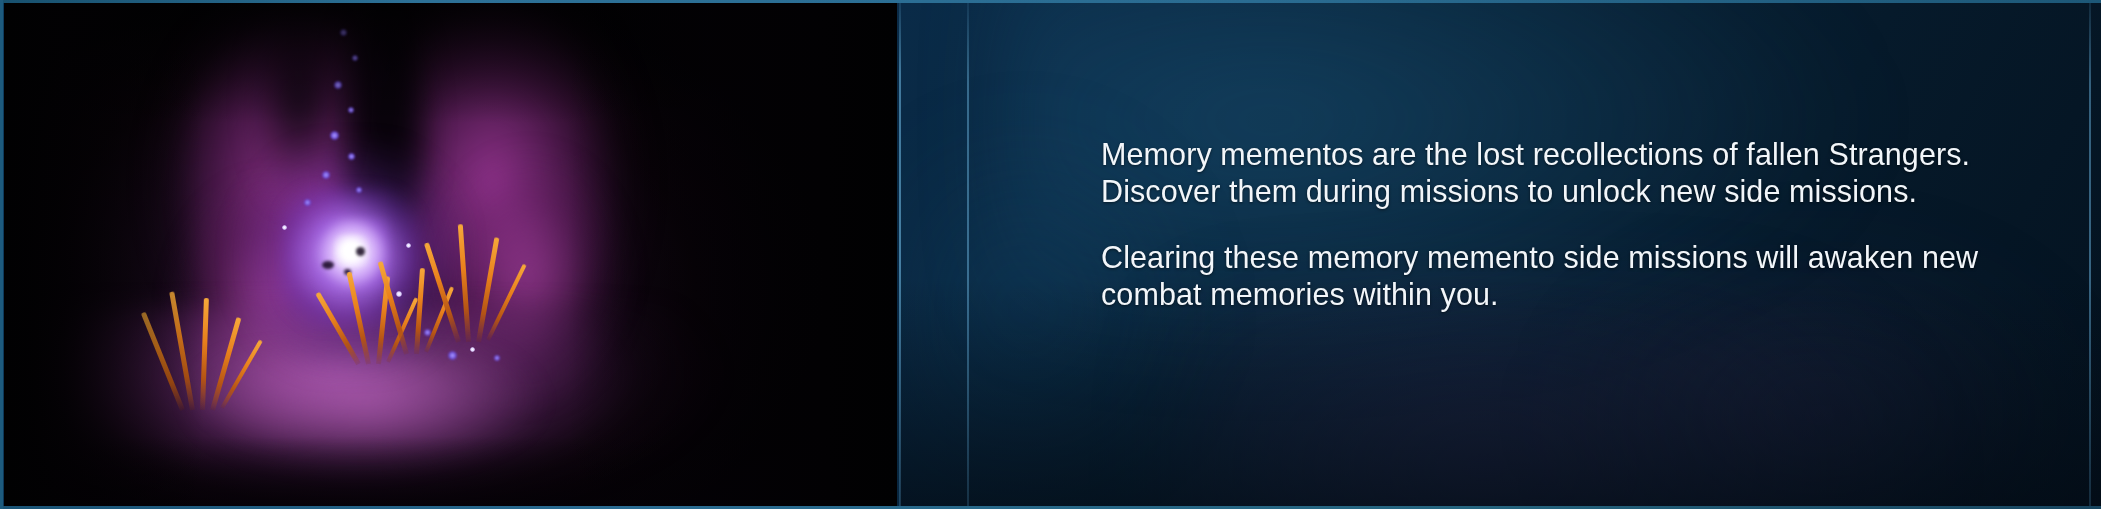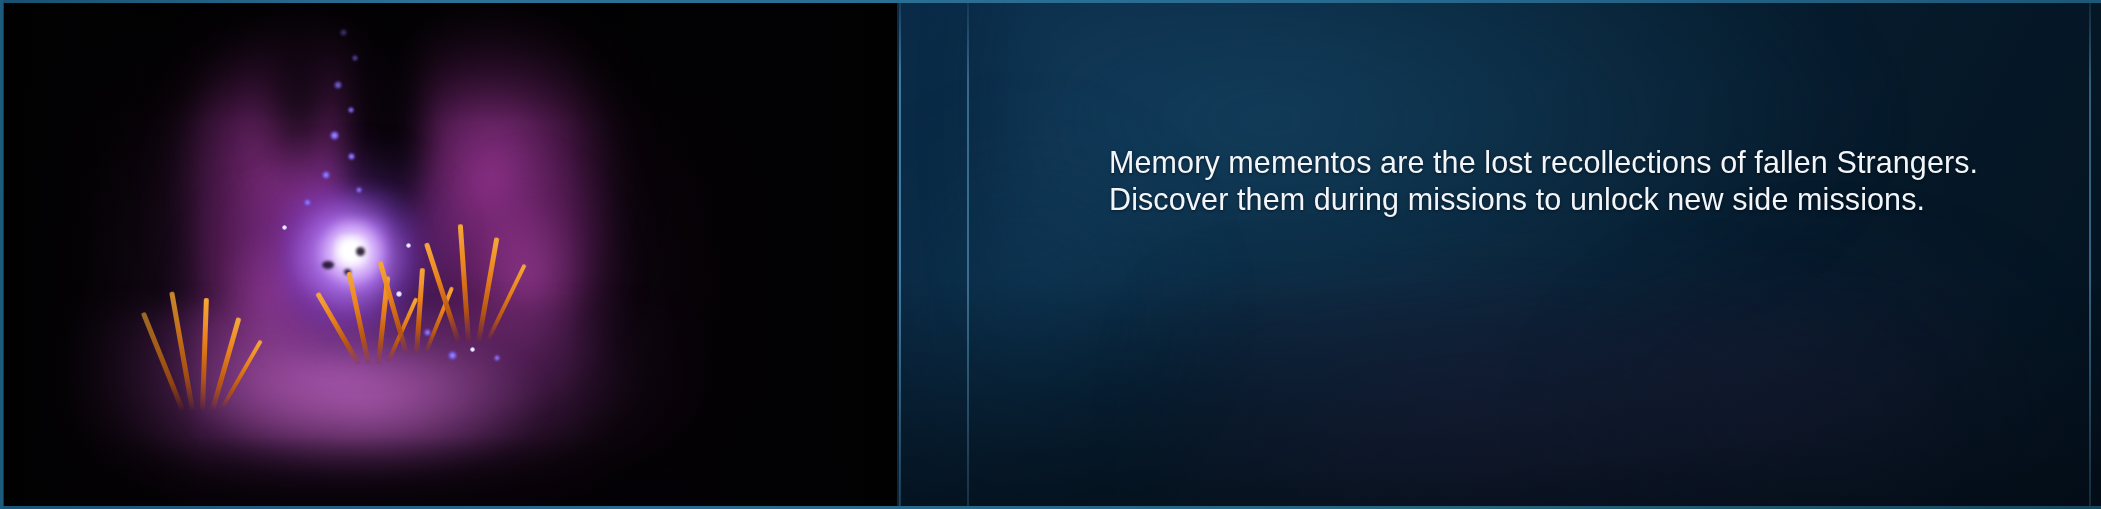--- a/index.html
+++ b/index.html
@@ -106,21 +106,21 @@
   .pt-b{background:radial-gradient(circle,#b9a8ff 0%,#6b4fe0 50%,rgba(70,44,190,0) 82%);filter:blur(1px);}
   .pt-w{background:radial-gradient(circle,#ffffff 0%,#ddd0ff 48%,rgba(190,170,255,0) 84%);filter:blur(.6px);}
 
   
   .blade{position:absolute;transform-origin:bottom center;border-radius:2px 2px 0 0;
     background:linear-gradient(to top,rgba(120,40,8,.15),#b55414 28%,#e8801c 62%,#f6a93a 100%);
     filter:blur(.5px);}
 
   
   .text-col{position:absolute;left:1093px;top:128px;width:960px;z-index:30;}
-  .para{margin:16px;color:#f2f6fa;font-size:30.5px;line-height:37px;font-weight:400;
+  .para{margin:8px;color:#f2f6fa;font-size:30.5px;line-height:37px;font-weight:400;
     letter-spacing:.1px;text-shadow:0 1px 3px rgba(0,0,0,.55);white-space:pre-line;}
   .para + .para{margin-top:29px;}
 </style>
 </head>
 <body>
 
 <div class="screen">
 
   <div class="bg-glow-a"></div>
   <div class="bg-glow-d"></div>
@@ -192,18 +192,20 @@
     </div>
   </div>
 
   <div class="divider div-1"></div>
   <div class="divider div-2"></div>
   <div class="divider div-3"></div>
 
   <div class="text-col">
     <p class="para">Memory mementos are the lost recollections of fallen Strangers.
 Discover them during missions to unlock new side missions.</p>
+    <p class="para">Clearing these memory memento side missions will awaken new
+combat memories within you.</p>
   </div>
 
   <div class="frame-top"></div>
   <div class="frame-bottom"></div>
   <div class="frame-left"></div>
 </div>
 
 </body></html>

